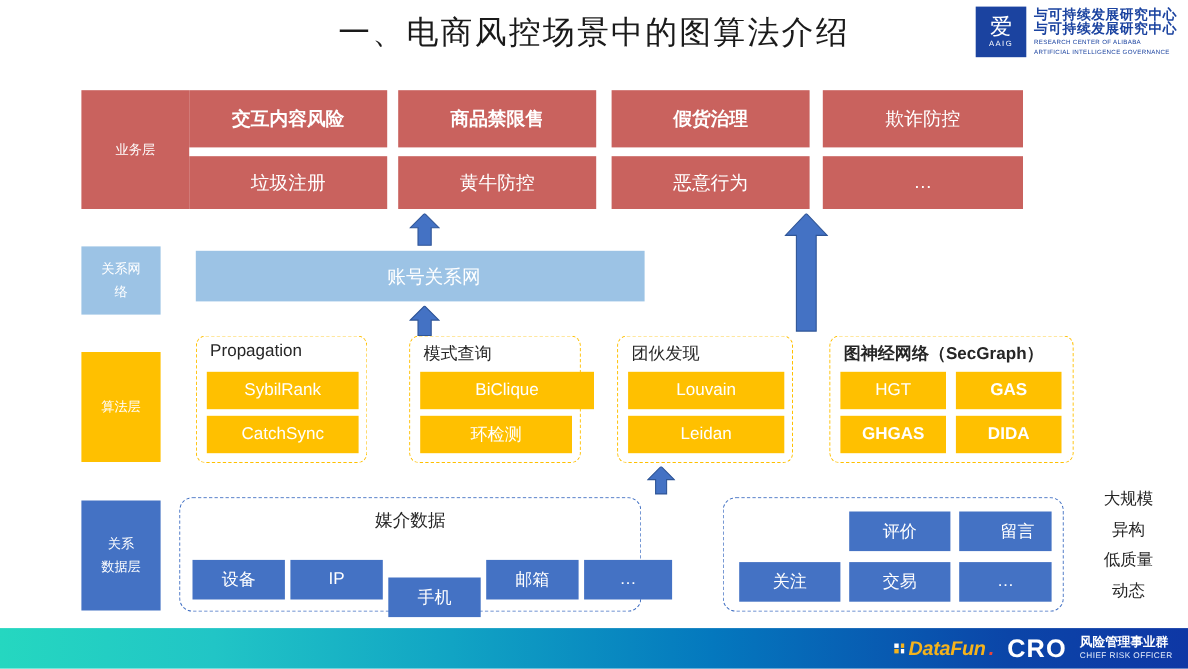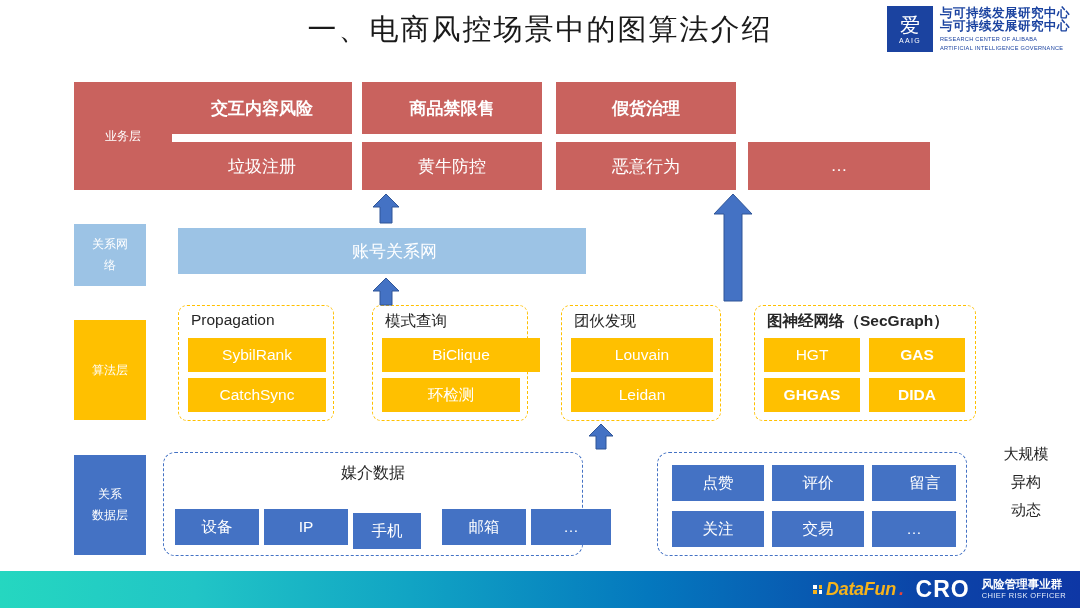--- a/index.html
+++ b/index.html
@@ -159,20 +159,23 @@
 
   <div class="cell biz-cell bold" style="left:172px; top:82px; width:180px; height:52px;">
     <span>交互内容风险</span>
     </div>
   <div class="cell biz-cell bold" style="left:362px; top:82px; width:180px; height:52px;">
     <span>商品禁限售</span>
     </div>
   <div class="cell biz-cell bold" style="left:556px; top:82px; width:180px; height:52px;">
     <span>假货治理</span>
     </div>
+  <div class="cell biz-cell" style="left:748px; top:82px; width:182px; height:52px;">
+    <span>欺诈防控</span>
+    </div>
 
   <div class="cell biz-cell" style="left:172px; top:142px; width:180px; height:48px;">
     <span>垃圾注册</span>
     </div>
   <div class="cell biz-cell" style="left:362px; top:142px; width:180px; height:48px;">
     <span>黄牛防控</span>
     </div>
   <div class="cell biz-cell" style="left:556px; top:142px; width:180px; height:48px;">
     <span>恶意行为</span>
     </div>
@@ -245,35 +248,32 @@
   </div>
 
   <div class="data-group" style="left:163px; top:452px; width:420px; height:104px;">
     <span class="d-title">媒介数据</span>
     <div class="data-chip" style="left:11px; top:56px; width:84px; height:36px;">
       <span>设备</span>
       </div>
     <div class="data-chip" style="left:100px; top:56px; width:84px; height:36px;">
       <span>IP</span>
       </div>
-    <div class="data-chip" style="left:189px; top:60px; width:68px; height:36px;">
+    <div class="data-chip" style="left:189px; top:72px; width:84px; height:36px;">
       <span>手机</span>
       </div>
     <div class="data-chip" style="left:278px; top:56px; width:84px; height:36px;">
       <span>邮箱</span>
       </div>
     <div class="data-chip" style="left:367px; top:56px; width:80px; height:36px;">
       <span>…</span>
       </div>
   </div>
 
   <div class="data-group" style="left:657px; top:452px; width:310px; height:104px;">
-    <div class="data-chip" style="left:14px; top:12px; width:92px; height:36px;">
-      <span>点赞</span>
-      </div>
     <div class="data-chip" style="left:114px; top:12px; width:92px; height:36px;">
       <span>评价</span>
       </div>
     <div class="data-chip" style="left:214px; top:12px; width:84px; height:36px;padding-left:22px;">
       <span>留言</span>
       </div>
     <div class="data-chip" style="left:14px; top:58px; width:92px; height:36px;">
       <span>关注</span>
       </div>
     <div class="data-chip" style="left:114px; top:58px; width:92px; height:36px;">
@@ -296,20 +296,21 @@
     <polygon points="20,0 39,20 29,20 29,107 11,107 11,20 1,20" fill="#4472C4" stroke="#2F5597" stroke-width="1"></polygon>
   </svg>
 
   <svg class="arrow" style="left:588px; top:424px;" width="26" height="26" viewBox="0 0 26 26">
     <polygon points="13,0 25,12 18,12 18,25 8,25 8,12 1,12" fill="#4472C4" stroke="#2F5597" stroke-width="1"></polygon>
   </svg>
 
   <div class="side-notes">
     <div>大规模</div>
     <div>异构</div>
+    <div>低质量</div>
     <div>动态</div>
   </div>
 
   <div class="footer">
     <div class="footer-brands">
       <div class="datafun">
         <span class="df-dots">
           <i class="on"></i>
             <i></i>
             <i></i>

